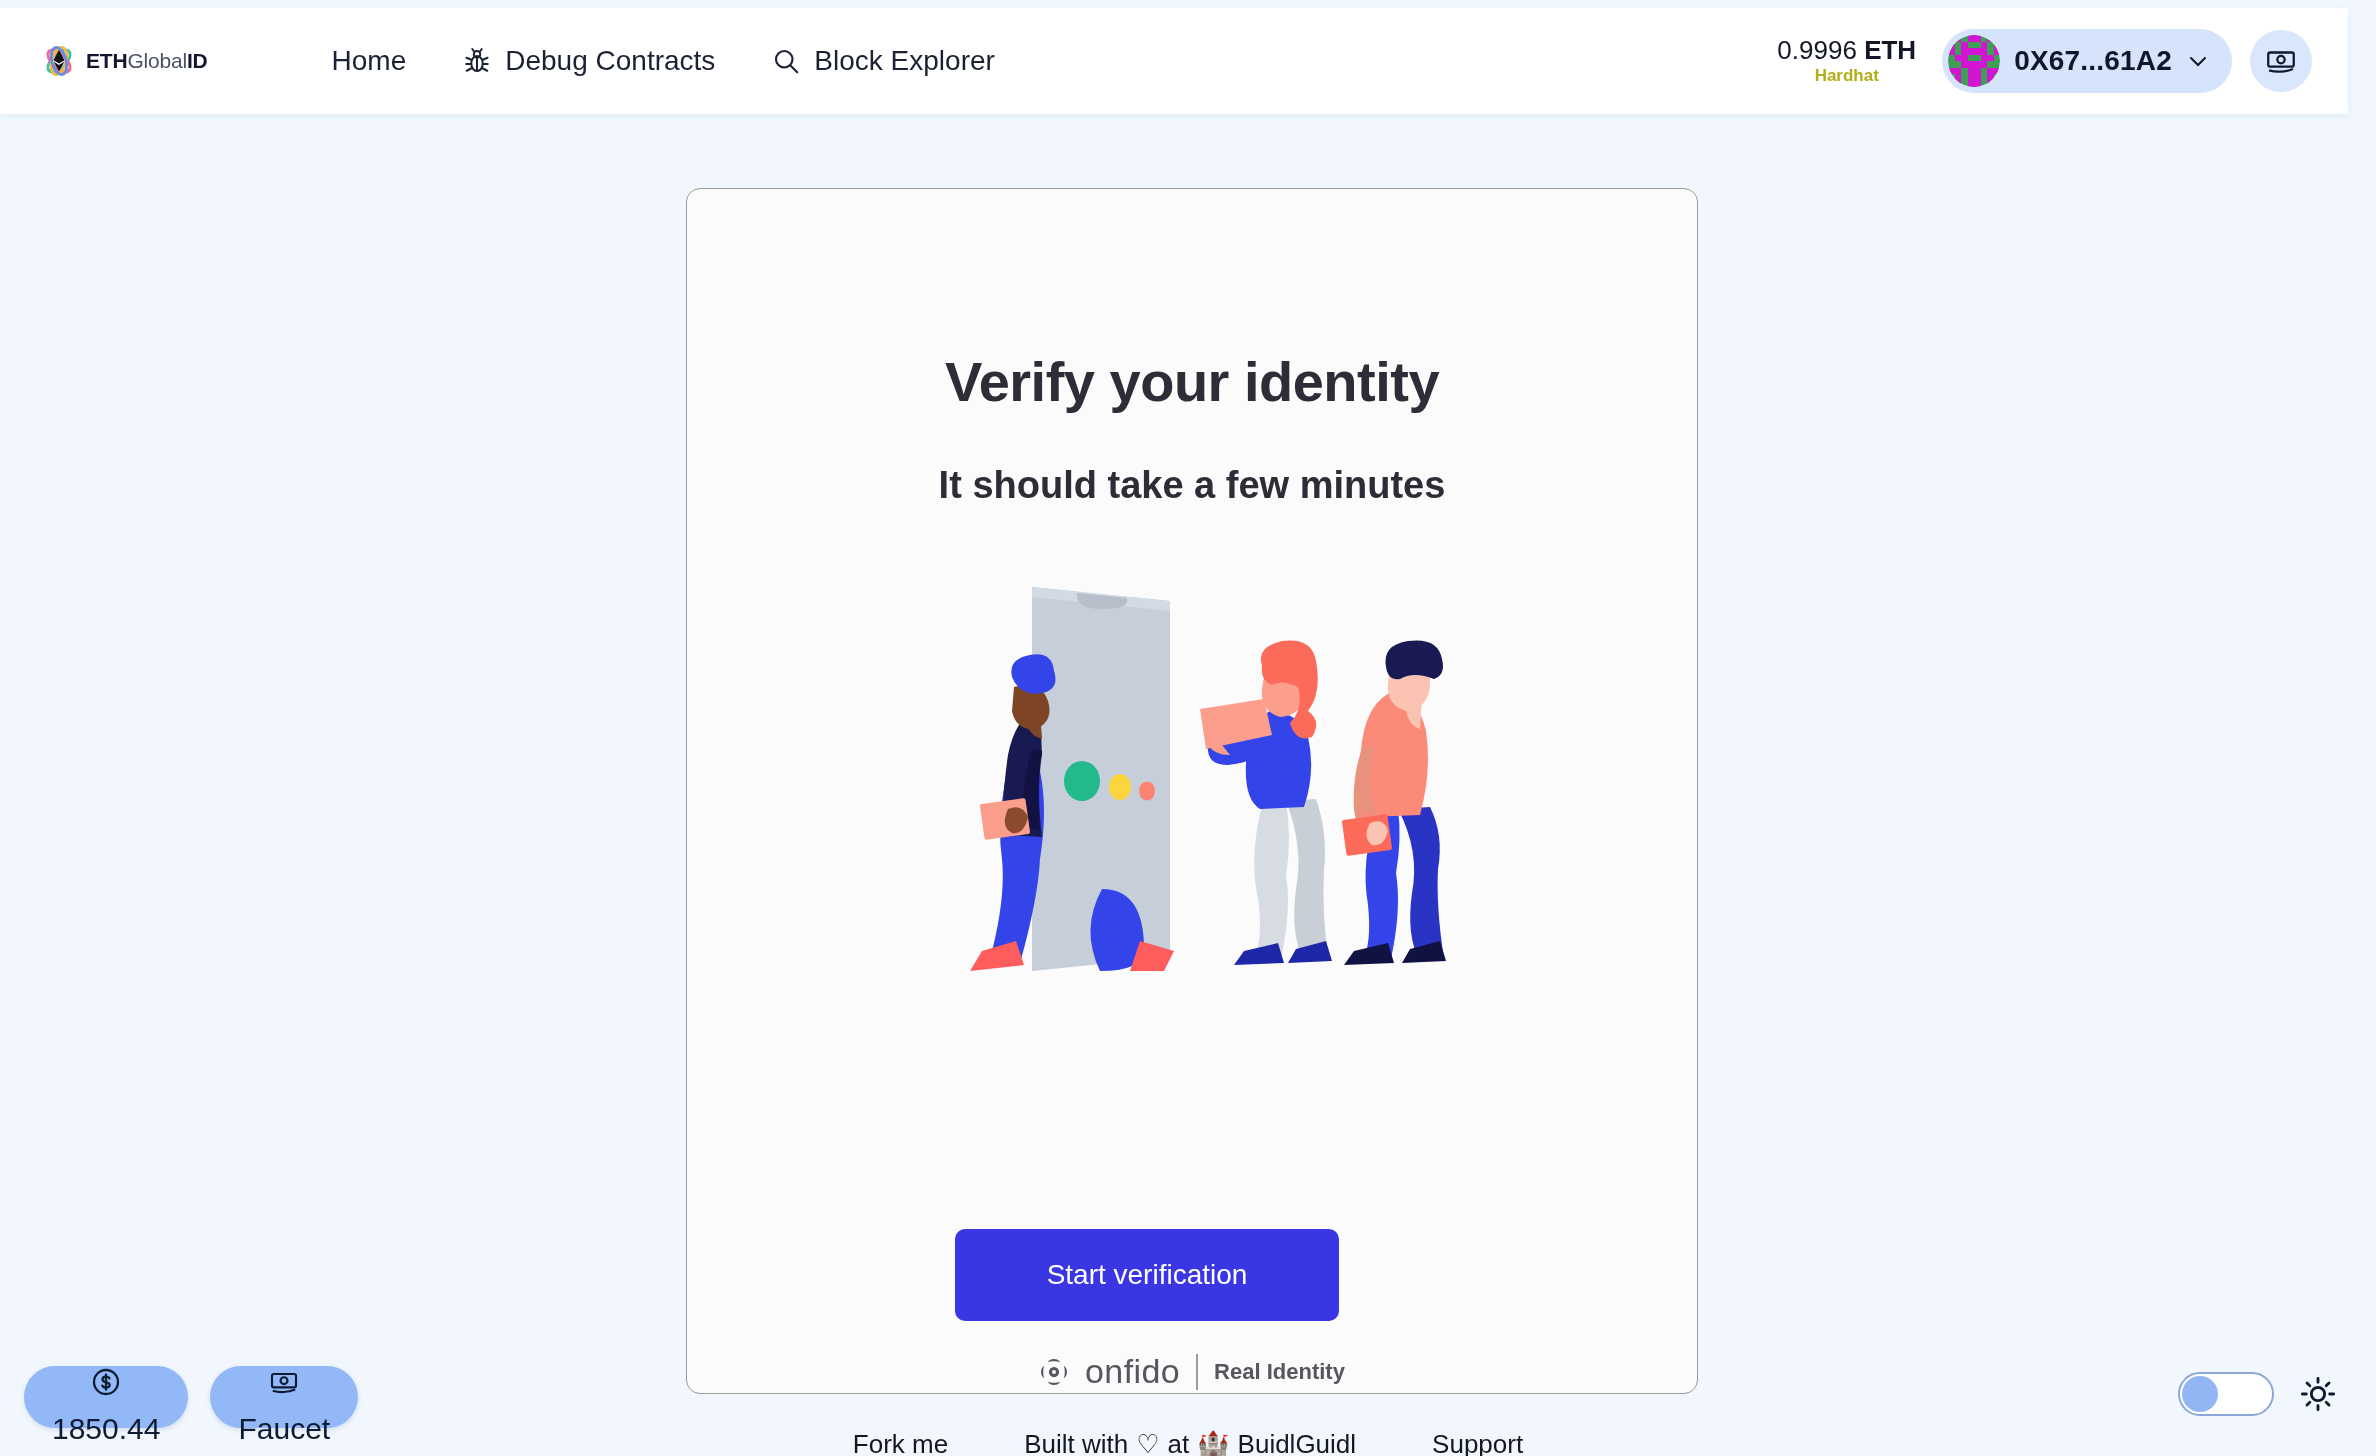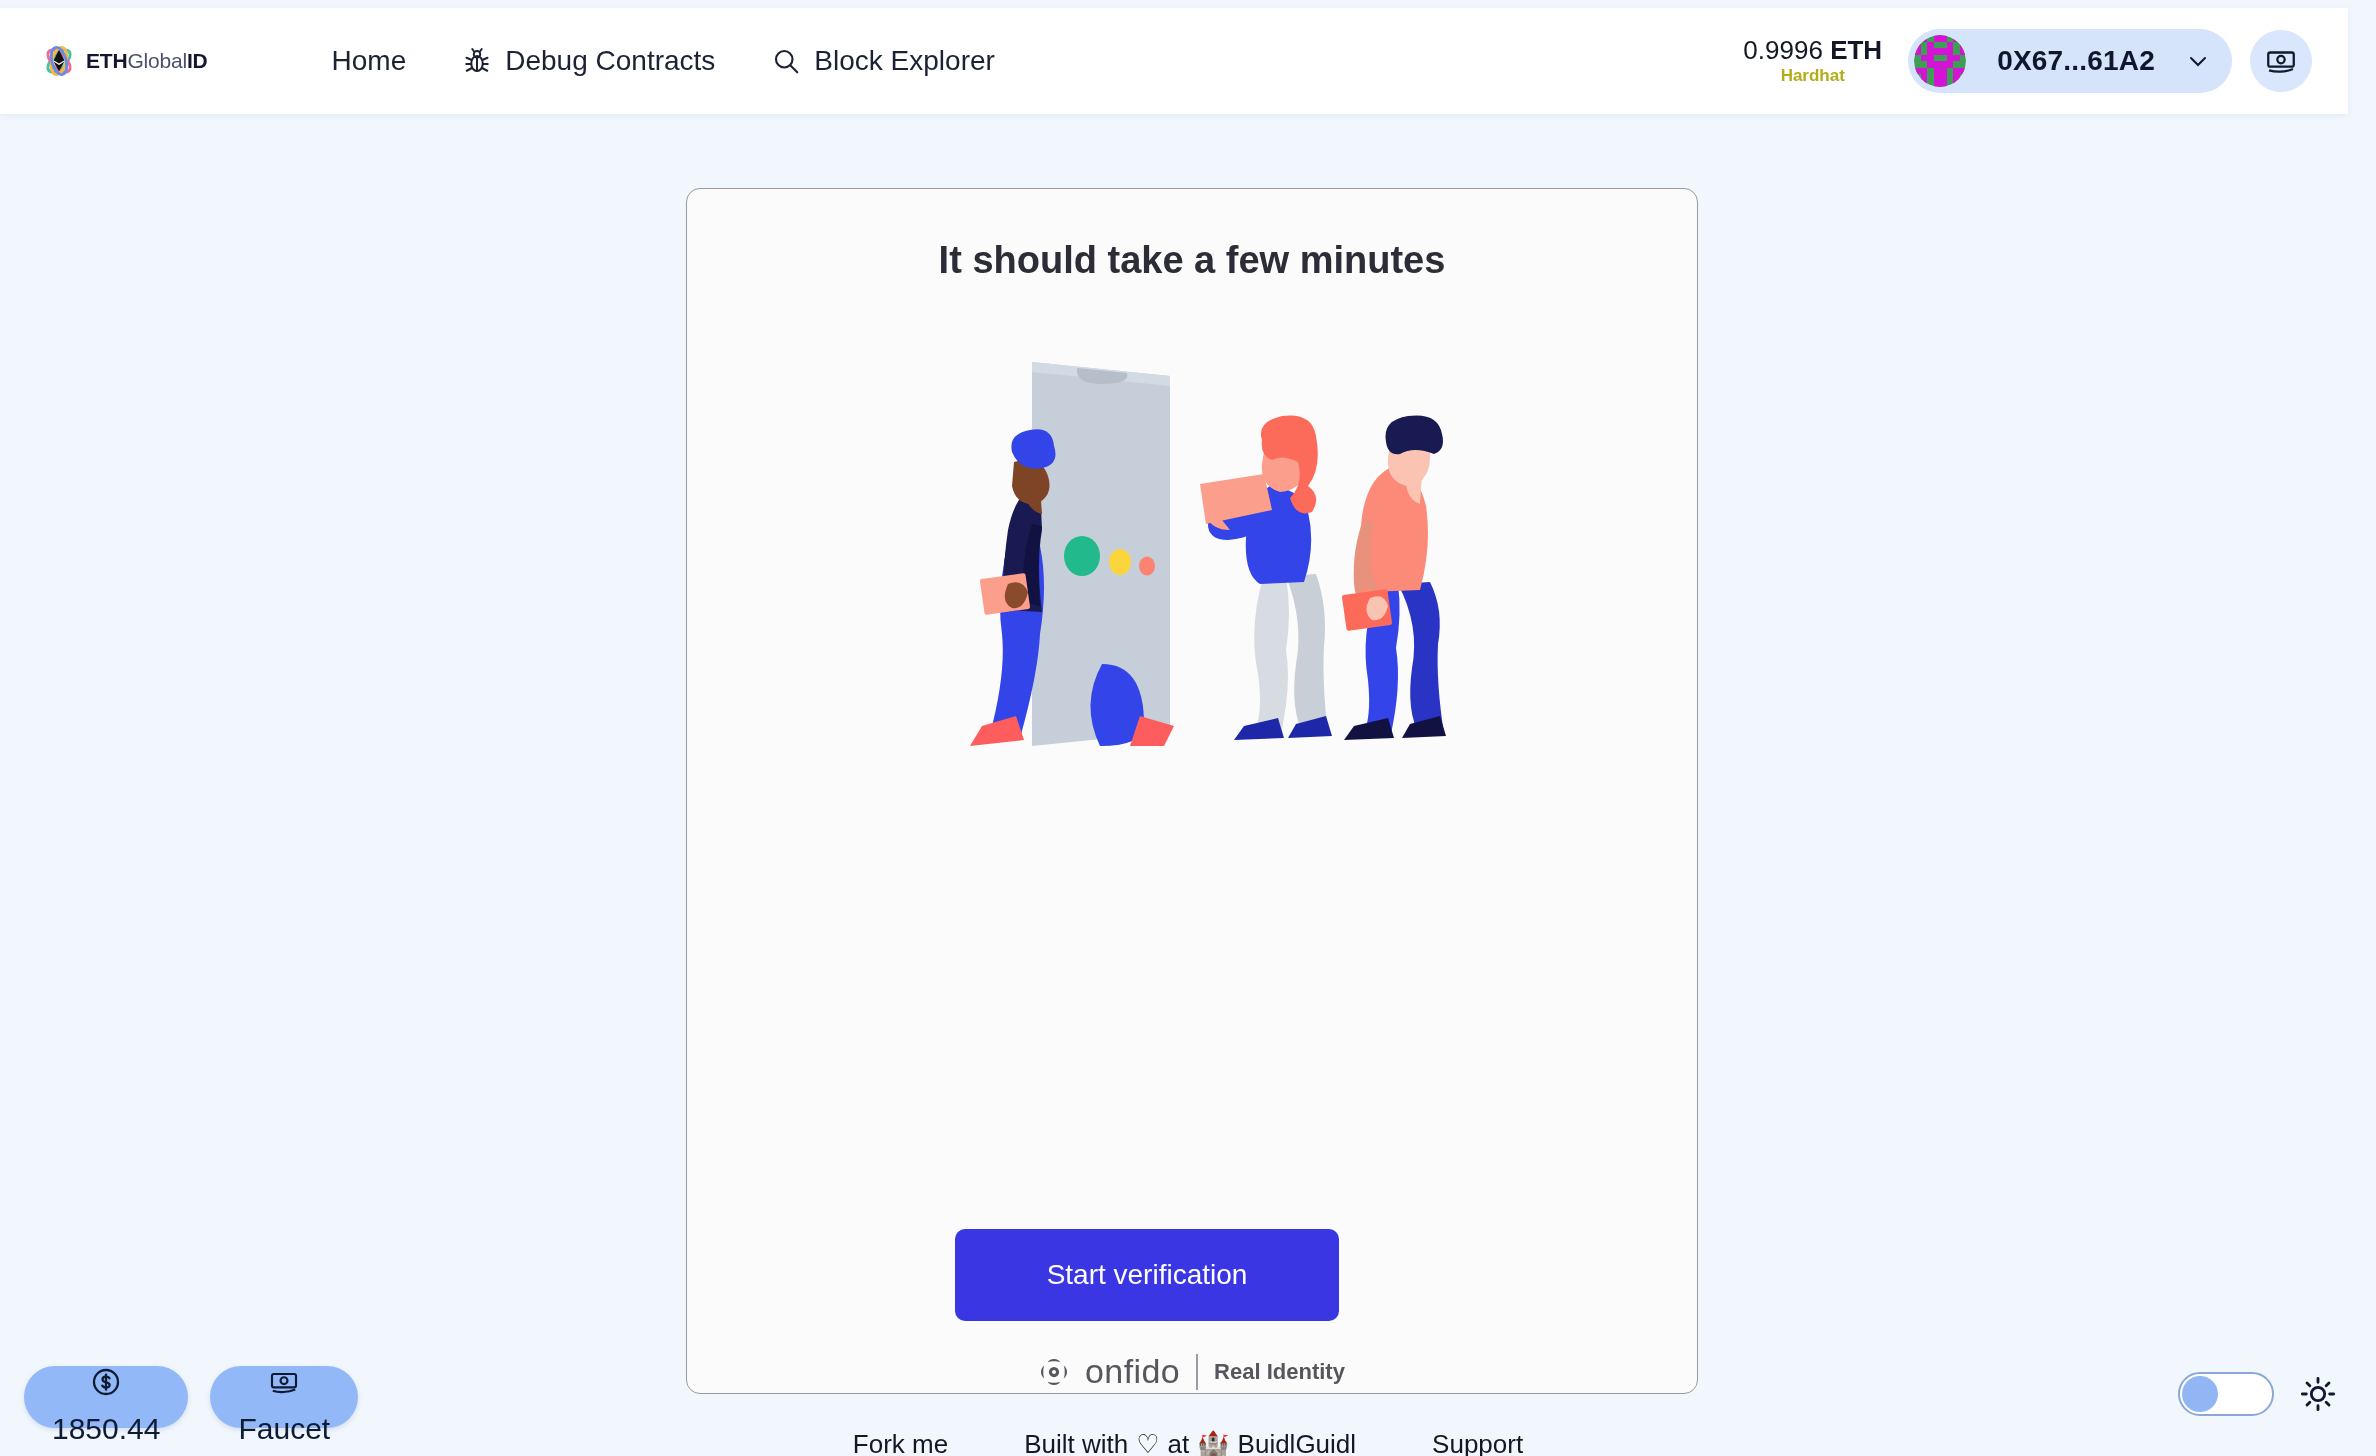--- a/index.html
+++ b/index.html
@@ -39,21 +39,21 @@
   .hright {
     margin-left: auto; margin-right: 36px;
     display: flex; align-items: center; gap: 18px;
   }
   .balance { text-align: center; line-height: 1.15; margin-right: 8px; }
   .bal-top { font-size: 26px; color: #141826; }
   .bal-top b { font-weight: 700; }
   .bal-net { font-size: 17px; color: #b3ad18; font-weight: 700; }
 
   .addr-pill {
-    display: flex; align-items: center; gap: 31px;
+    display: flex; align-items: center; gap: 14px;
     background: #d5e3fb; border-radius: 999px;
     padding: 6px 22px 6px 6px; cursor: pointer;
   }
   .blockie {
     width: 52px; height: 52px; border-radius: 50%;
     flex: none; display: block;
   }
   .addr-text { font-size: 28px; font-weight: 700; color: #10172c; letter-spacing: 0.2px; }
   .chev { width: 24px; height: 24px; display:block; }
 
@@ -238,20 +238,21 @@
         <rect x="3" y="6" width="18" height="10" rx="1.4"></rect>
         <circle cx="12" cy="11" r="2.6"></circle>
         <path d="M3.6 18.6 C8 20 15 20 20.4 17.6"></path>
       </svg>
     </button>
   </div>
 </div>
 
 <div class="card">
 
+  <div class="card-title">Verify your identity</div>
   <div class="card-sub">It should take a few minutes</div>
 
   <svg class="illus" viewBox="0 0 560 420">
 
     <g>
       <path d="M120 28 L258 42 L258 398 L120 412 Z" fill="#c6cfd9"></path>
       <path d="M120 28 L258 42 L258 52 L120 38 Z" fill="#d2dae3"></path>
       <rect x="120" y="28" width="138" height="384" rx="20" fill="none"></rect>
       <path d="M124 30 Q120 30 120 48 L120 392 Q120 410 124 410" fill="none"></path>
       <path d="M165 34 L215 39 Q218 50 190 50 Q163 50 165 34 Z" fill="#b5bec9"></path>

